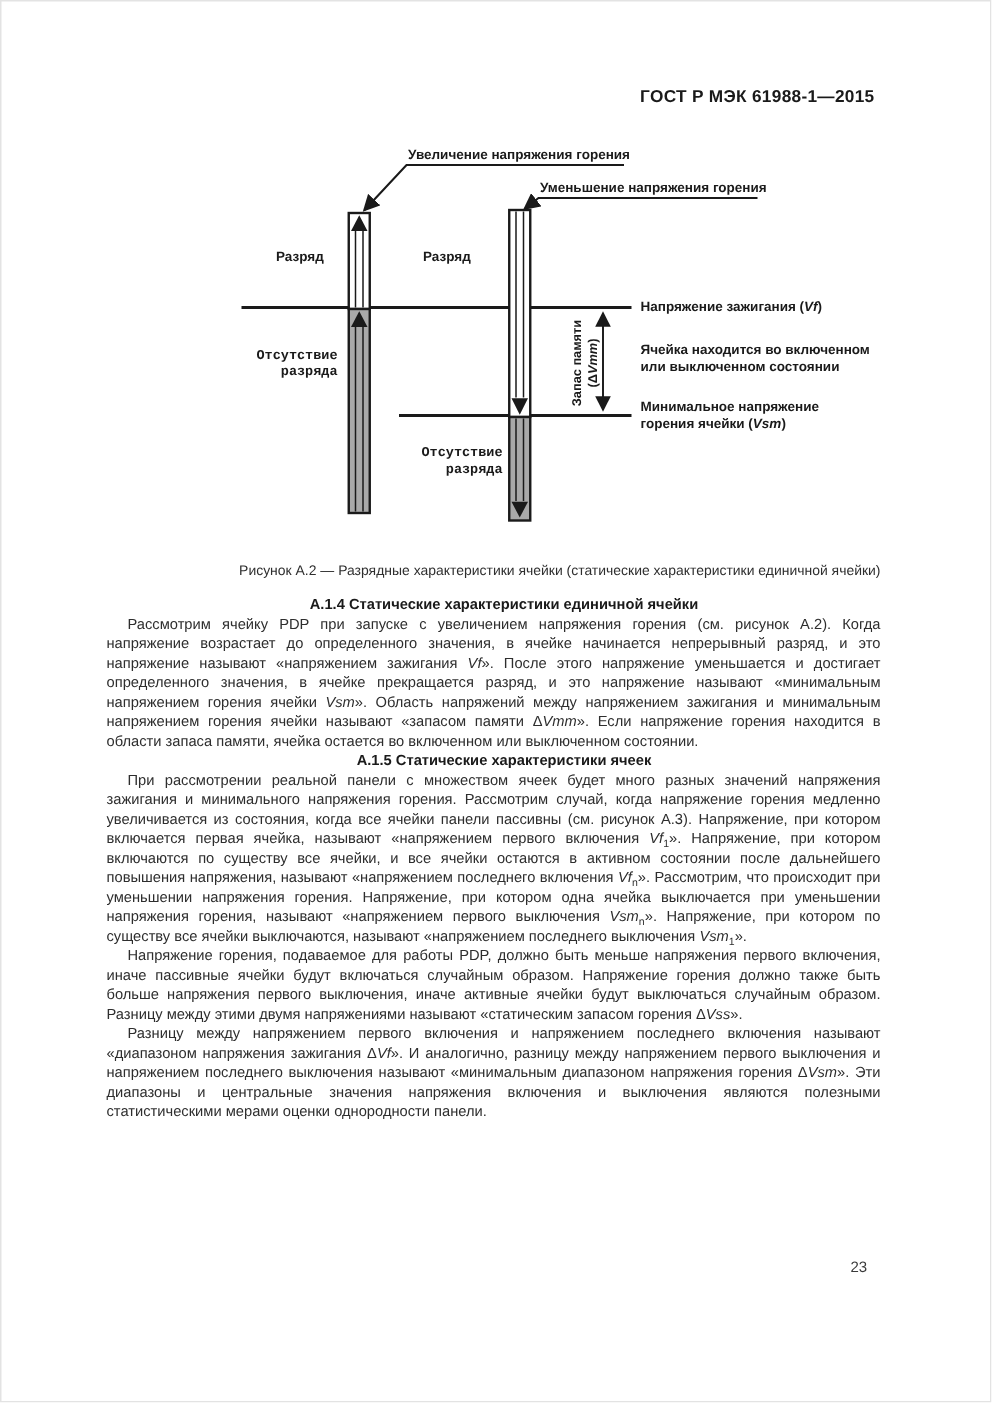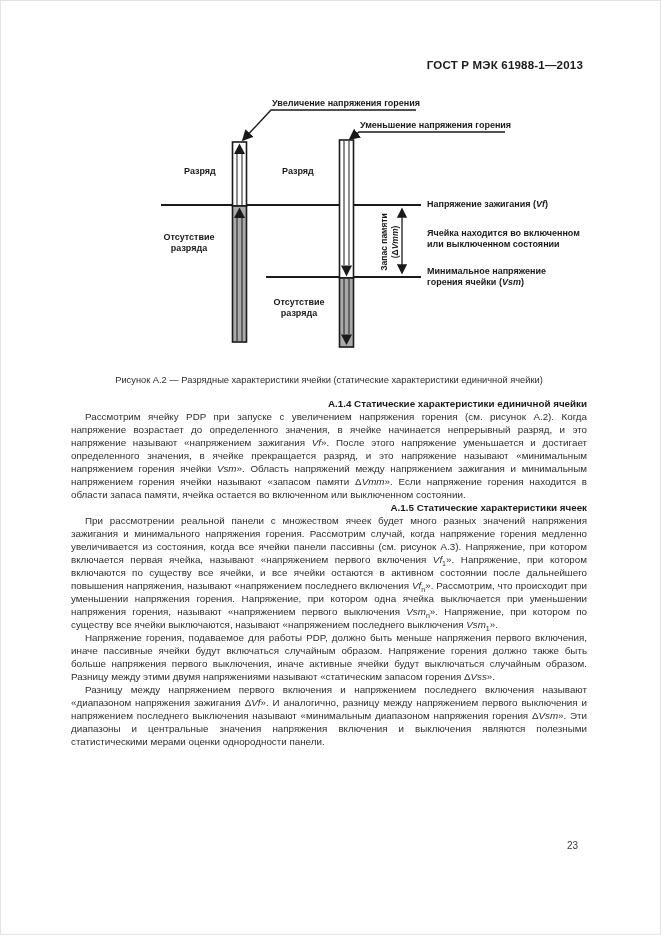--- a/index.html
+++ b/index.html
@@ -19,48 +19,48 @@
     font-size:11.5px;font-weight:bold;color:var(--ink);letter-spacing:.2px;
   }
   
   .figure{position:absolute;left:0;top:0;width:661px;height:370px;margin-left:48px;}
   .figure svg{position:absolute;left:0;top:0;}
   .flabel{
     position:absolute;font-size:9px;font-weight:bold;color:var(--ink);line-height:11px;
     white-space:nowrap;
   }
   .flabel.wrap{white-space:normal;}
-  .flabel.center{text-align:center;}
+  .flabel.center{text-align:right;font-family:Liberation Mono, monospace;}
   .flabel i, .caption i, .para i{font-style:italic;}
   .rot{
     position:absolute;left:309px;top:229px;width:66px;height:24px;
     transform:rotate(-90deg);transform-origin:50% 50%;
     font-size:8.5px;font-weight:bold;color:var(--ink);line-height:11px;text-align:center;
     white-space:nowrap;
   }
   .caption{
-    position:absolute;left:70px;top:374px;width:516px;text-align:center;
+    position:absolute;left:70px;top:374px;width:516px;text-align:right;
     font-size:9.3px;color:var(--body-ink);
   }
   
   .content{
     position:absolute;left:70px;top:396px;width:516px;
     font-size:9.8px;line-height:13px;text-align:justify;color:var(--body-ink);
   }
-  .section-h{font-weight:bold;color:var(--ink);text-indent:14px;text-align:right;}
+  .section-h{font-weight:bold;color:var(--ink);text-indent:14px;text-align:center;}
   .para{text-indent:14px;}
   .para sub{font-size:7px;line-height:0;}
   .page-num{position:absolute;left:566px;top:839px;font-size:10px;color:#3a3a3a;}
 </style>
 </head>
 <body>
 
 <div class="page">
 
-  <div class="doc-header">ГОСТ Р МЭК 61988-1—2013</div>
+  <div class="doc-header">ГОСТ Р МЭК 61988-1—2015</div>
 
   <div class="figure">
     <svg width="661" height="370" viewBox="0 0 661 370">
       <defs>
         <marker id="arr" viewBox="0 0 10 10" refX="8.5" refY="5" markerWidth="8" markerHeight="8" orient="auto-start-reverse">
           <path d="M0,0 L10,5 L0,10 z" fill="#1a1a1a"></path>
         </marker>
       </defs>
 
       <line x1="112" y1="204" x2="372" y2="204" stroke="#1a1a1a" stroke-width="2"></line>

